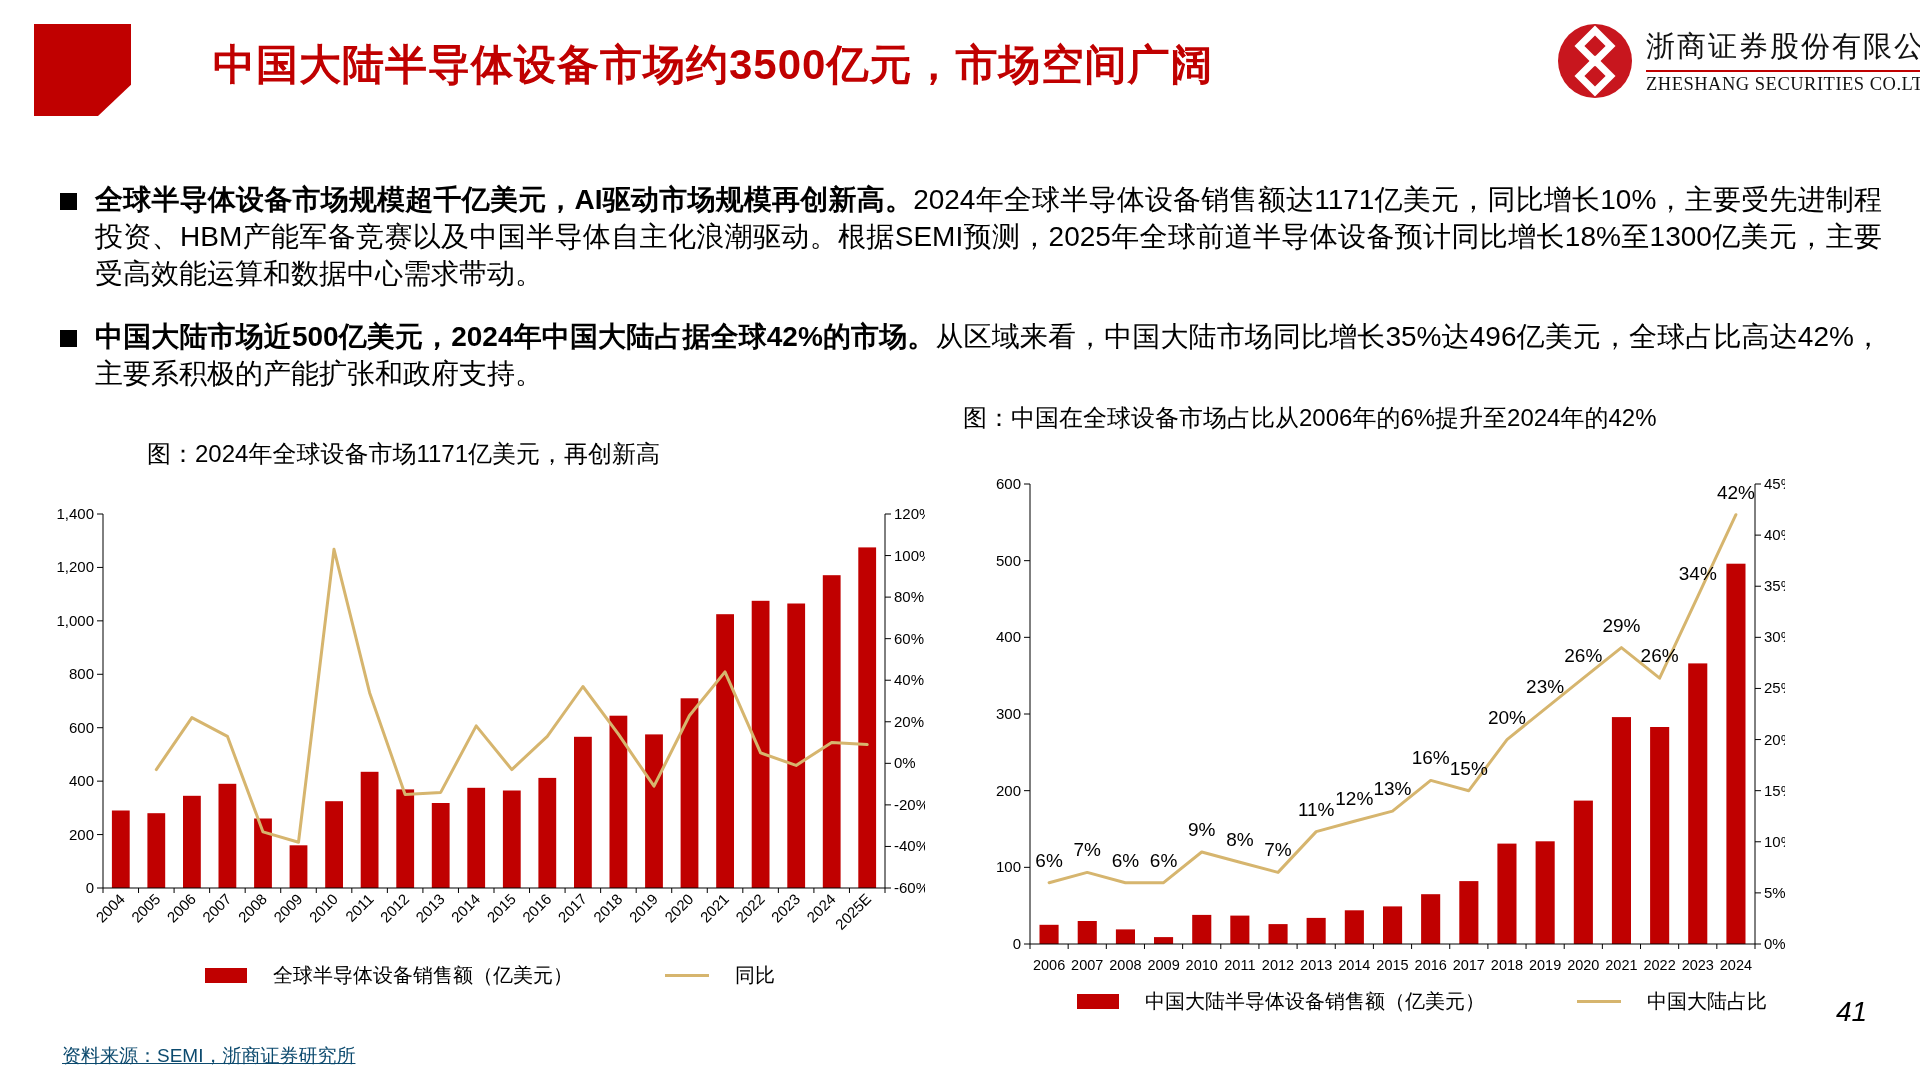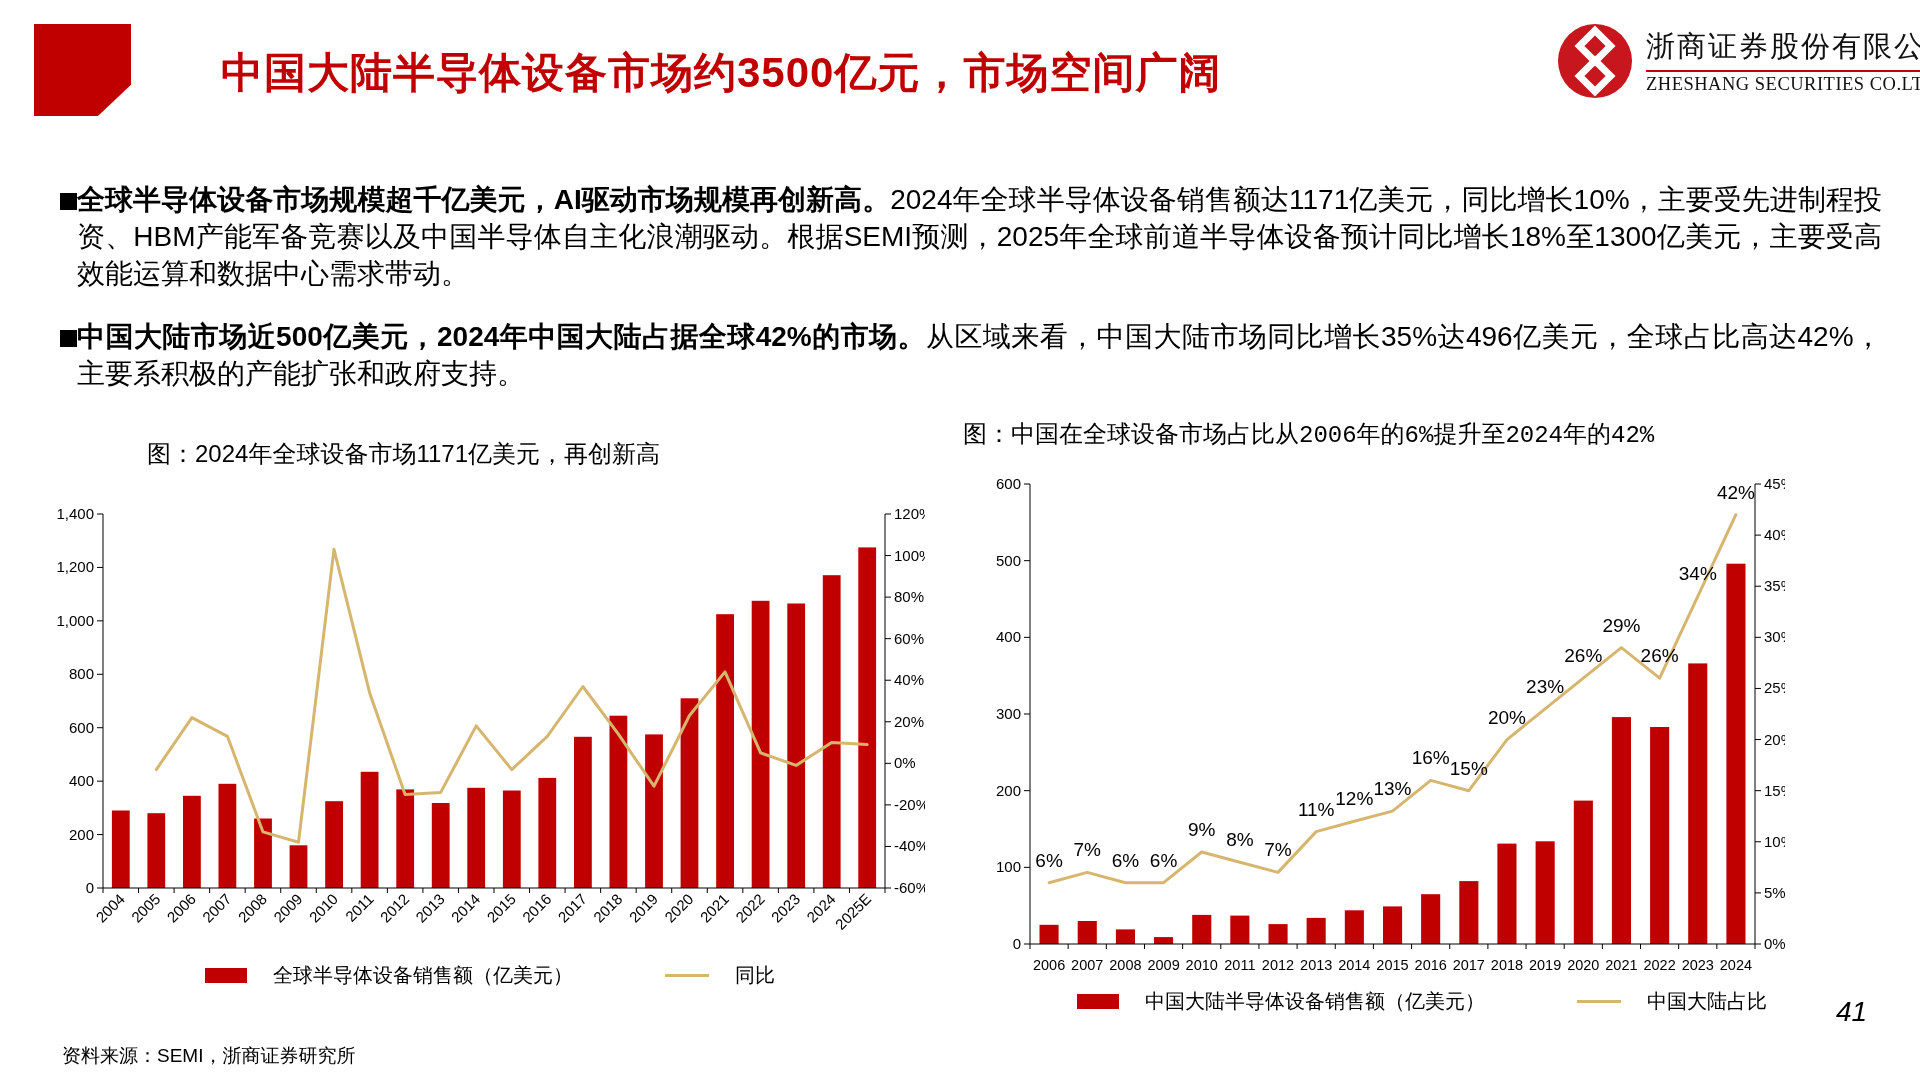--- a/index.html
+++ b/index.html
@@ -2,54 +2,54 @@
 <html><head>
 <meta charset="utf-8">
 <style>
   html,body{margin:0;padding:0;}
   body{font-family:"Liberation Sans","DejaVu Sans",sans-serif;background:#888;}
   .slide{position:relative;width:1920px;height:1080px;background:#ffffff;overflow:hidden;margin:0 auto;}
 
   
   .corner{position:absolute;left:34px;top:24px;width:97px;height:92px;background:#C00000;
           clip-path:polygon(0 0,100% 0,100% 66%,66% 100%,0 100%);}
-  .title{position:absolute;left:205px;top:30px;width:1330px;margin:16px;
+  .title{position:absolute;left:205px;top:30px;width:1330px;margin:8px;
          font-size:42px;font-weight:bold;color:#C00000;letter-spacing:1px;line-height:1.3;}
 
   .logo{position:absolute;left:1556px;top:22px;display:flex;align-items:center;gap:12px;}
   .logo svg{display:block;}
   .logo-cn{font-family:"Liberation Serif","DejaVu Serif",serif;font-size:29px;color:#111;
            letter-spacing:2px;white-space:nowrap;}
   .logo-rule{height:2px;background:#C00000;margin:3px 0 2px 0;}
   .logo-en{font-family:"Liberation Serif","DejaVu Serif",serif;font-size:18.5px;color:#111;
            letter-spacing:0.5px;white-space:nowrap;}
 
   
   .bullets{position:absolute;left:60px;top:182px;width:1822px;}
-  .bullet{display:flex;margin-bottom:26px;}
+  .bullet{display:flex;gap:18px;margin-bottom:26px;}
   .bullet-marker{flex:0 0 17px;width:17px;height:17px;background:#000;margin-top:11px;}
   .bullet p{margin:0;font-size:28px;line-height:1.32;color:#000;text-align:justify;}
   .bullet p strong{font-weight:bold;}
 
   
   .chart-title{position:absolute;font-size:24px;color:#000;margin:0;white-space:nowrap;}
   .chart-title.left{left:115px;top:438px;margin-left:32px;}
-  .chart-title.right{left:963px;top:418px;font-family:Liberation Mono, monospace;}
+  .chart-title.right{left:963px;top:402px;}
   svg text{font-family:"Liberation Sans","DejaVu Sans",sans-serif;}
 
   .legend{position:absolute;display:flex;justify-content:center;align-items:center;gap:26px;
           font-size:20px;color:#000;font-family:"Liberation Serif","DejaVu Serif",serif;}
   .legend.left-chart{left:55px;width:870px;top:962px;}
   .legend.right-chart{left:1022px;width:800px;top:988px;}
   .legend .gap{width:40px;}
   .sw-bar{display:inline-block;width:42px;height:15px;background:#C00000;}
   .sw-line{display:inline-block;width:44px;height:3px;background:#D6B56E;}
 
   
-  .source{position:absolute;left:62px;top:1043px;font-size:19px;color:#000000;}
+  .source{position:absolute;left:62px;top:1043px;font-size:19px;color:#0c4a6e;text-decoration:underline;}
   .pageno{position:absolute;left:1836px;top:996px;font-size:28px;color:#000;font-style:italic;}
 </style>
 </head>
 <body>
 
 <div class="slide">
 
   <div class="corner"></div>
   <h1 class="title">中国大陆半导体设备市场约3500亿元，市场空间广阔</h1>
 

